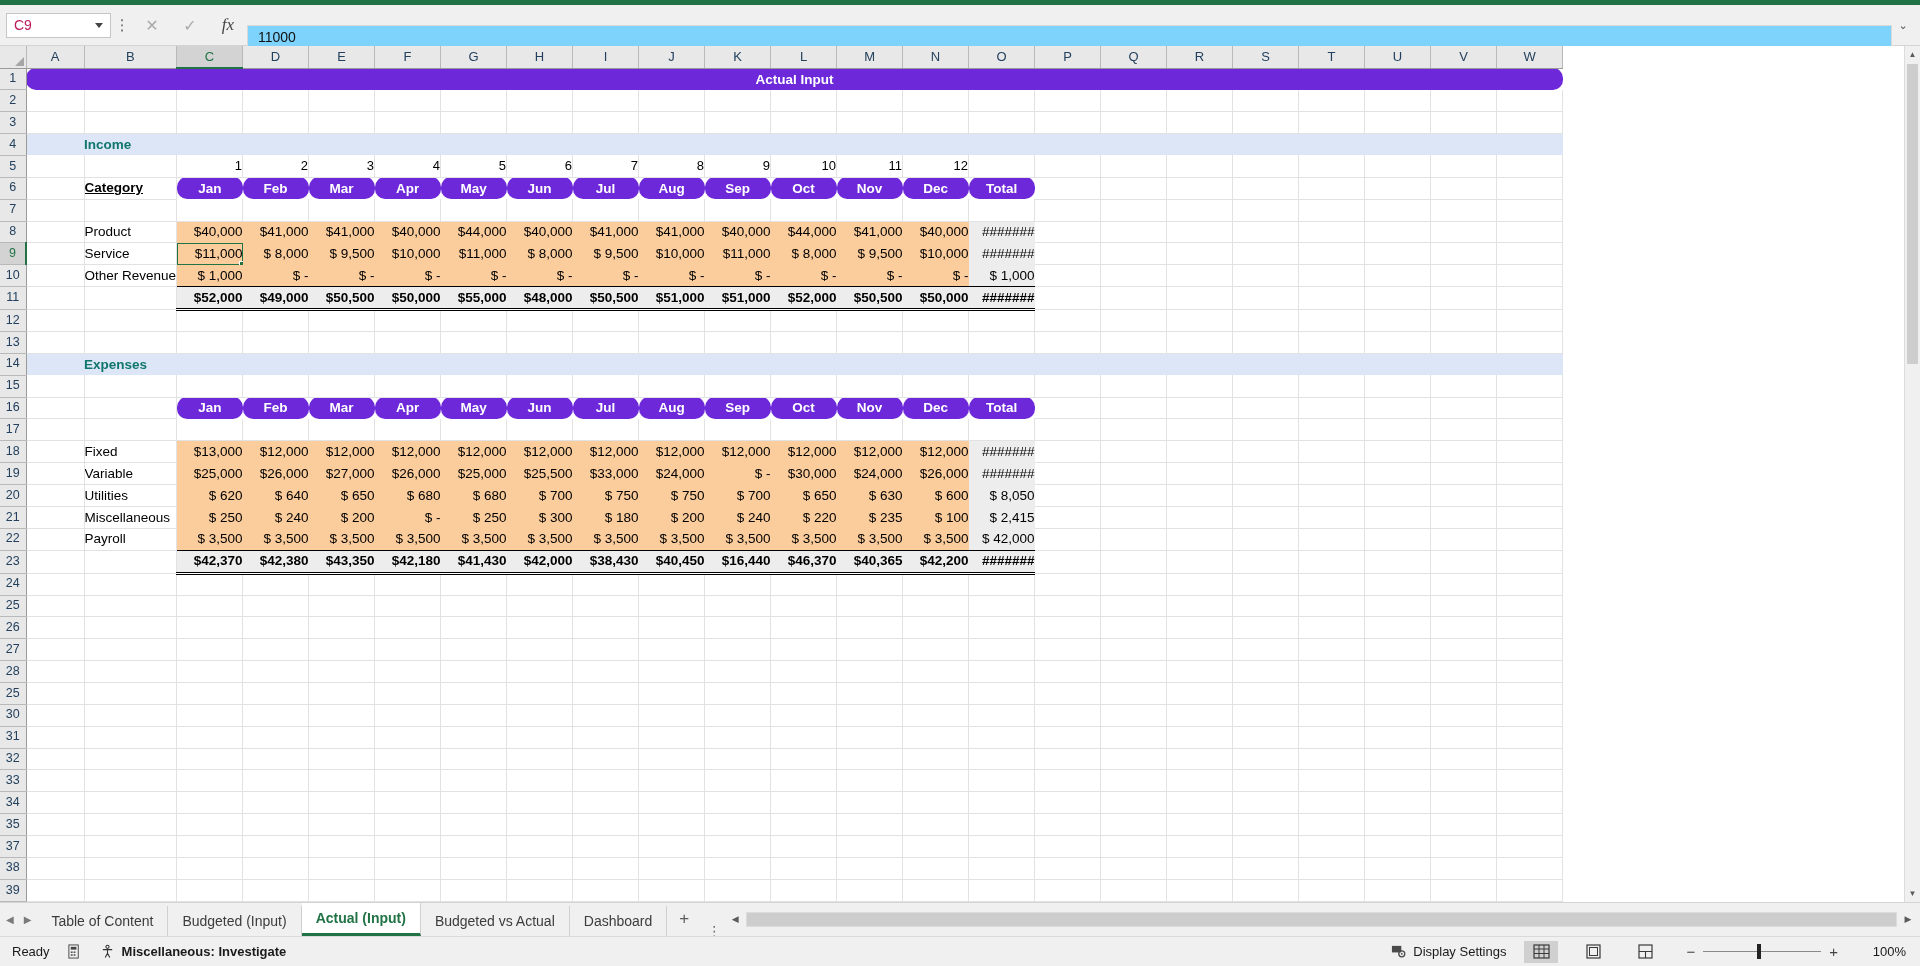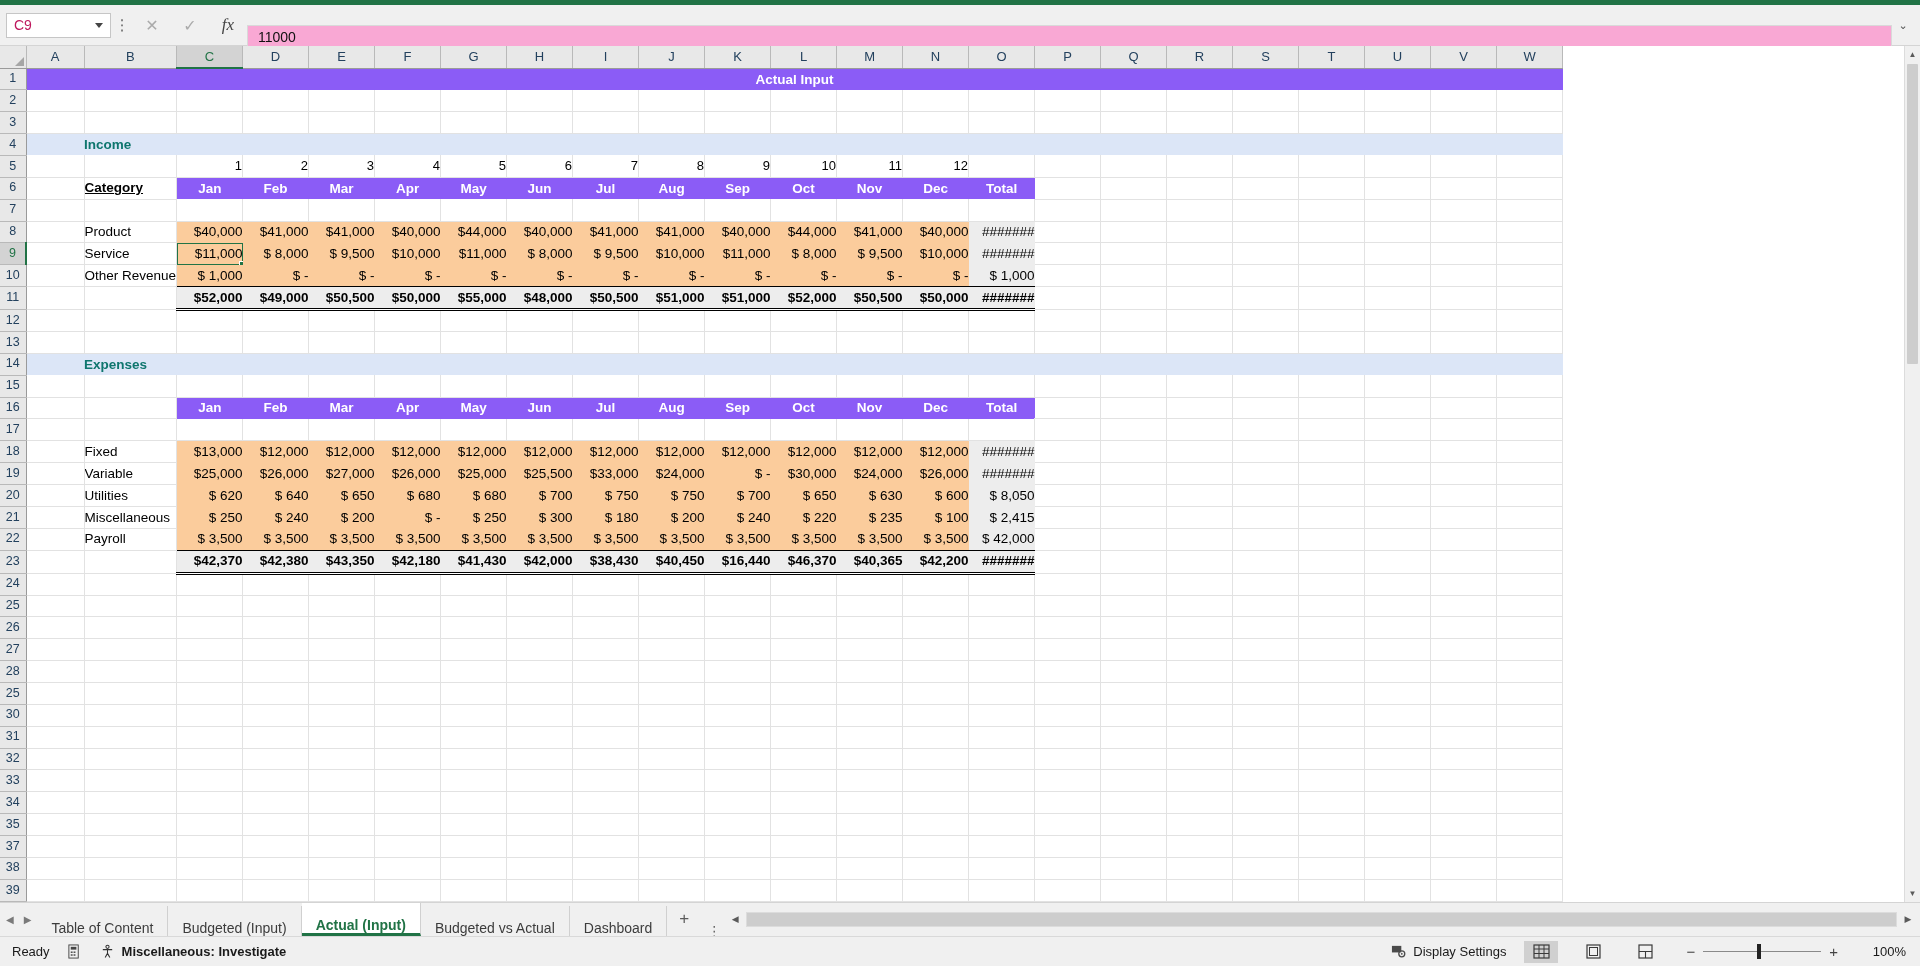--- a/index.html
+++ b/index.html
@@ -24,21 +24,21 @@
     width:105px; height:25px; background:#fff; border:1px solid #c6c6c6;
     display:flex; align-items:center; padding:0 7px; font-size:14px; color:#be185d;
     position:relative;
   }
   .namebox .nb-text{ flex:1; }
   .nb-caret{ width:0;height:0;border-left:4px solid transparent;border-right:4px solid transparent;border-top:5px solid #444; }
   .vdots{ width:22px; text-align:center; color:#666; font-size:15px; letter-spacing:0; line-height:12px; }
   .fb-btn{ width:38px; height:25px; display:flex; align-items:center; justify-content:center; color:#aaa; font-size:16px; }
   .fb-fx{ font-style:italic; font-family:"Liberation Serif", serif; font-size:17px; color:#444; }
   .fbar{
-    flex:1; height:25px; background:#f9a8d4; border:1px solid #d9d9d9; border-left:1px solid #d9d9d9;
+    flex:1; height:25px; background:#7dd3fc; border:1px solid #d9d9d9; border-left:1px solid #d9d9d9;
     display:flex; align-items:center; padding:0 10px; font-size:14px; color:#111;margin-top:24px;
   }
   .fb-expand{ width:22px; display:flex; align-items:center; justify-content:center; color:#555; font-size:11px; }
 
   
   .gridwrap{ flex:1; position:relative; overflow:hidden; display:flex; flex-direction:column; background:#fff; }
   .gridscroll{ flex:1; display:flex; position:relative; overflow:hidden; }
 
   table.sheet{ border-collapse:collapse; table-layout:fixed; }
   table.sheet td, table.sheet th{ padding:0; margin:0; }
@@ -52,21 +52,21 @@
      border-left:9px solid transparent; border-bottom:9px solid #a6a6a6; }
 
   .rowhead{ width:26px; background:#e8e8e8; border-right:1px solid #9a9a9a; border-bottom:1px solid #b9b9b9;
             font-size:12.5px; color:#23415e; text-align:center; line-height:17.6px; height:17.6px; }
   .rowhead.sel{ background:#d3d3d3; color:#217346; border-right:2px solid #217346; }
 
   .cell{ height:17.6px; border-right:1px solid #e2e2e2; border-bottom:1px solid #e2e2e2;
          font-size:13.5px; color:#000; overflow:hidden; white-space:nowrap; line-height:17.6px; }
 
   
-  .navy{ background:#8b5cf6; color:#fff; font-weight:bold; text-align:center; border-right:none; border-bottom:none; }
+  .navy{ background:#6d28d9; color:#fff; font-weight:bold; text-align:center; border-right:none; border-bottom:none;border-radius:10px; }
   .banner{ background:#dce6f7; color:#0f766e; font-weight:bold; border-bottom:none; border-right:none; }
   .orange{ background:#fbcc9c; border-right:none; border-bottom:none; text-align:right; padding-right:4px; }
   .grey{ background:#ededed; text-align:right; padding-right:4px; border-right:none; border-bottom:none; }
   .totalrow{ background:#ededed; font-weight:bold; text-align:right; padding-right:4px;
              border-top:1px solid #000; border-bottom:3px double #000; border-right:none; }
   .lbl{ text-align:left; padding-left:2px; }
   .numhdr{ text-align:right; padding-right:4px; font-size:13px; }
   .catlbl{ font-weight:bold; text-decoration:underline; text-align:left; padding-left:2px; }
 
   
@@ -82,21 +82,21 @@
 
   
   .vscroll{ position:absolute; right:0; top:0; width:16px; bottom:0; background:#f0f0f0; border-left:1px solid #dcdcdc; }
   .vs-arrow{ height:17px; display:flex;align-items:center;justify-content:center;color:#5a5a5a;font-size:8px;background:#f0f0f0;}
   .vs-thumb{ position:absolute; top:18px; left:2px; right:2px; height:300px; background:#cdcdcd; border-radius:1px; }
 
   
   .tabbar{ height:34px; flex:0 0 34px; background:#f0f0f0; display:flex; align-items:flex-end; border-top:1px solid #d4d4d4; }
   .navarrows{ display:flex; align-items:center; height:34px; padding:0 6px; gap:10px; color:#7a7a7a; font-size:10px; }
   .tabs{ display:flex; align-items:flex-end; height:34px; }
-  .tab{ height:30px; display:flex; align-items:flex-end; padding:0 14px; font-size:14px; color:#3c3c3c;
+  .tab{ height:30px; display:flex; align-items:center; padding:0 14px; font-size:14px; color:#3c3c3c;
         border-right:1px solid #d0d0d0; cursor:default; }
   .tab.active{ background:#fff; color:#217346; font-weight:bold; border-bottom:3px solid #217346; height:33px; border-right:1px solid #d0d0d0;}
   .addtab{ width:34px; height:34px; display:flex; align-items:center; justify-content:center; color:#5a5a5a; font-size:17px; }
   .tabmore{ width:26px; display:flex; align-items:center; justify-content:center; color:#666; font-size:14px; line-height:10px; }
   .hscroll{ flex:1; height:34px; display:flex; align-items:center; padding-right:4px; gap:3px; }
   .hs-arrow{ width:16px; text-align:center; color:#5a5a5a; font-size:9px; }
   .hs-track{ flex:1; height:15px; background:#f0f0f0; position:relative; border:1px solid #dcdcdc;}
   .hs-thumb{ position:absolute; left:0; top:0; bottom:0; width:100%; background:#cdcdcd; }
 
   

